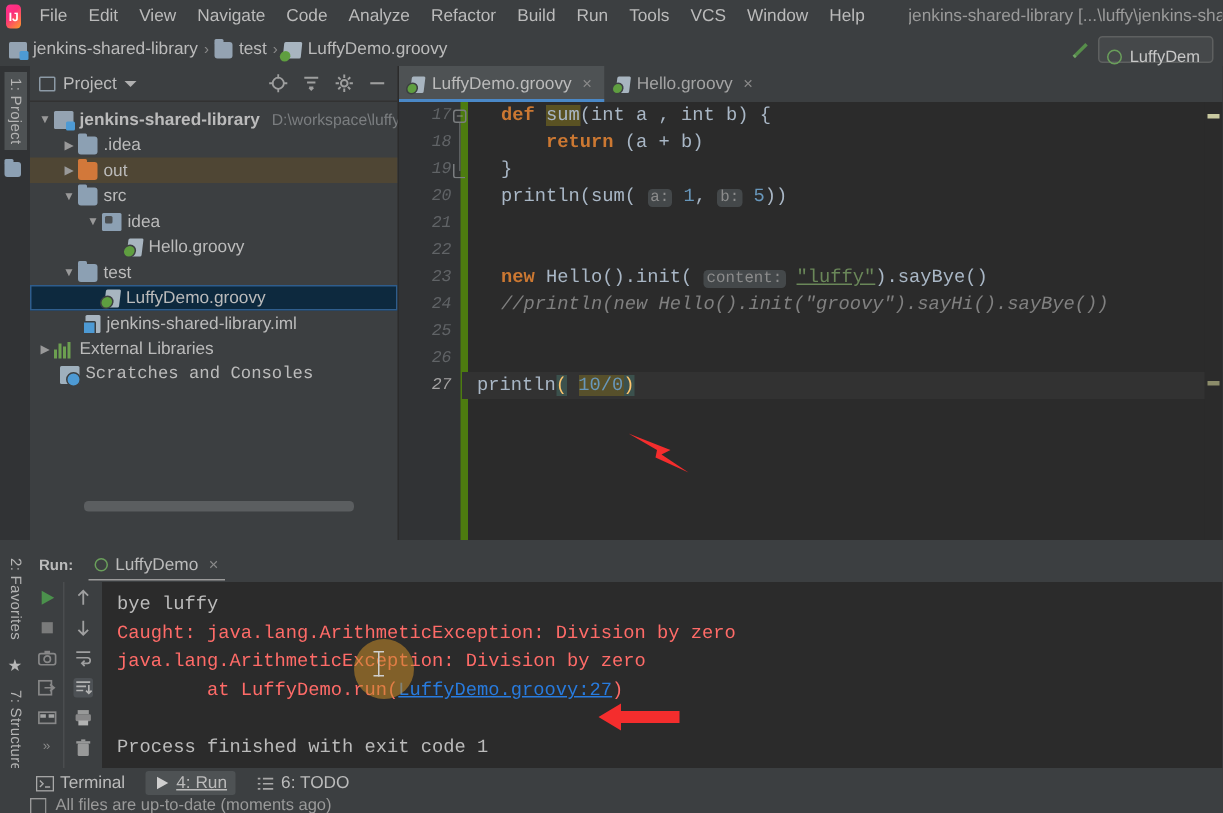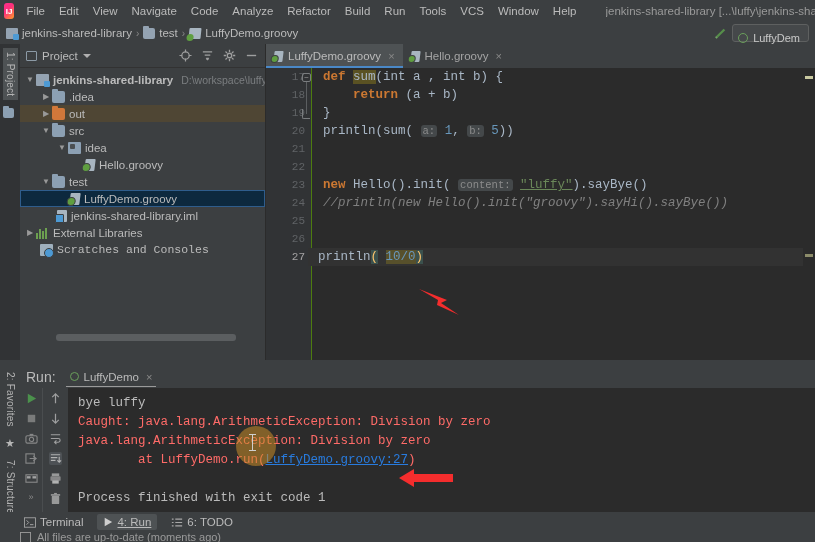--- a/index.html
+++ b/index.html
@@ -142,39 +142,39 @@
   .tab.active::after {
     content: ""; position: absolute; left: 0; right: 0; bottom: 0; height: 2px; background: #4a88c7;
   }
   .tab-x { color: #8a8a8a; font-size: 11px; margin-left: 2px; }
   .tab-ic { width: 9px; height: 11px; background:#a8b5c0; border-radius:1px; position:relative; transform:skewX(-7deg); }
   .tab-ic::after { content:""; position:absolute; left:-3px; bottom:-1px; width:6px; height:6px; background:#5f9e40; border-radius:50%; border:1px solid #3c3f41; }
 
   .code-area { position: relative; height: 292px; background: #2b2b2b; overflow: hidden; }
   .gutter {
     position: absolute; left: 0; top: 0; width: 46px; height: 100%;
-    background: #313335; border-right: 1px solid #4d7c0f;
+    background: #313335; border-right: 5px solid #4d7c0f; font-style: italic;
   }
   .gutter-line {
     height: 18px; line-height: 18px; text-align: right; padding-right: 6px;
     color: #606366; font-size: 11px; font-family: "Liberation Mono", monospace;
   }
   .gutter-line.cur { color: #a4a3a3; }
   .fold-marks { position: absolute; left: 36px; top: 0; width: 12px; }
   .fold-m {
     position: absolute; width: 9px; height: 9px; border: 1px solid #7a7d7f;
     border-radius: 2px; color: #9a9a9a; font-size: 8px; line-height: 7px; text-align: center;
   }
   .fold-bar { position: absolute; left: 40px; width: 1px; background: #5c5f61; }
 
   .code-lines { position: absolute; left: 47px; top: 0; right: 0; }
   .cline {
     height: 18px; line-height: 18px; white-space: pre;
     font-family: "Liberation Mono", monospace; font-size: 12.5px; color: #a9b7c6;
-    padding-left: 10px;
+    padding-left: 21px;
   }
   .kw { color: #cc7832; font-weight: bold; }
   .str { color: #6a8759; text-decoration: underline; text-decoration-color:#6a8759; }
   .num { color: #6897bb; }
   .cmt { color: #808080; font-style: italic; }
   .hl-sum { background: #5a5223; }
   .hl-div { background: #57502b; color:#6897bb; }
   .paren-hl { background:#3b514d; color:#ffc66d; }
   .hint {
     background: #44484a; color: #8c8c8c; font-size: 10.5px; border-radius: 3px;
@@ -182,21 +182,21 @@
   }
   .ed-right-gutter { position:absolute; right:0; top:0; width:12px; height:100%; background:#2b2b2b; }
   .ed-stripe { position:absolute; right:2px; width:8px; height:3px; }
 
   
   .run-panel {
     position: absolute; left: 20px; top: 366px; width: 795px; height: 146px;
     background: #3c3f41;
   }
   .run-header { height: 22px; display: flex; align-items: center; padding-left: 6px; gap: 10px; }
-  .run-lbl { color: #bbbbbb; font-size: 14px; }
+  .run-lbl { color: #bbbbbb; font-size: 10px; font-weight: bold; }
   .run-tab {
     display: flex; align-items: center; gap: 5px; font-size: 11.5px; color: #bbbbbb;
     position: relative; padding: 2px 4px 3px 4px;
   }
   .run-tab::after { content:""; position:absolute; left:0; right:0; bottom:-1px; height:1px; background:#9a9a9a; }
   .run-body { position: absolute; left: 0; top: 22px; right: 0; bottom: 0; display: flex; }
   .run-tools { width: 22px; background: #3c3f41; display: flex; flex-direction: column; align-items: center; padding-top: 4px; gap: 7px; }
   .run-tools2 { width: 26px; background: #3c3f41; display: flex; flex-direction: column; align-items: center; padding-top: 4px; gap: 7px; border-left:1px solid #4a4d4f;}
   .rt-ic { width: 13px; height: 13px; opacity: .8; }
   .console {

